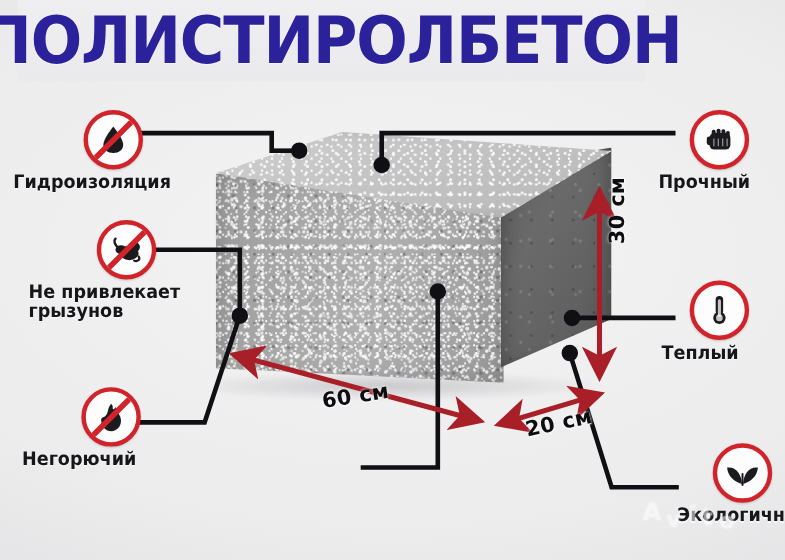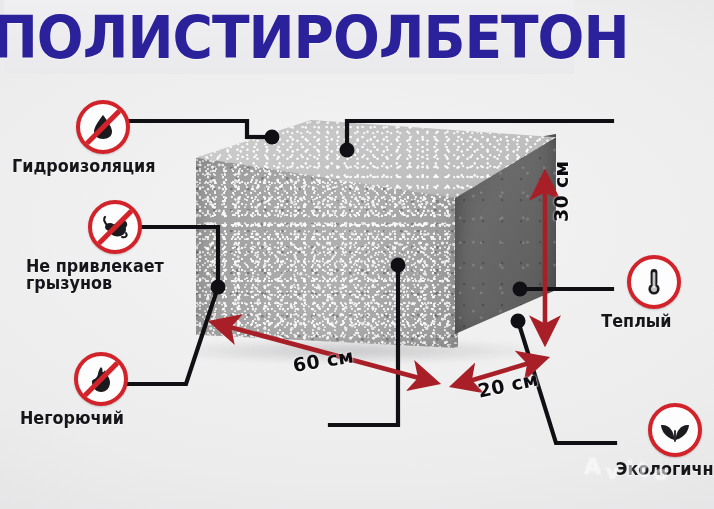--- a/index.html
+++ b/index.html
@@ -9,22 +9,22 @@
     background:#ececec;
   }
   #stage{
     position:relative;width:714px;height:509px;
     background:
       radial-gradient(ellipse 120% 90% at 50% 45%, #f4f4f5 0%, #ececed 55%, #e2e2e4 85%, #dddde0 100%);
     overflow:hidden;
   }
   
   #title-bar{
-    position:absolute;left:4px;top:0;width:570px;height:74px;
-    display:flex;align-items:center;justify-content:flex-start;
+    position:absolute;left:16px;top:0;width:570px;height:74px;
+    display:flex;align-items:center;justify-content:center;
     background:linear-gradient(180deg,#efeff1 0%,#eaeaec 100%);
   }
   #title-text{
     font-family:"DejaVu Sans", sans-serif;
     font-weight:bold;
     font-size:53px;
     letter-spacing:-1px;
     color:#2b229b;
     transform:scaleX(1.04) scaleY(1.12);
     transform-origin:center;
@@ -262,20 +262,34 @@
 
   <div class="feature" id="f-fire">
     <div class="badge no">
       <svg width="26" height="27" viewBox="0 0 26 27">
         <path d="M13 1 C9 6 11 9 8 12 C6 14 4 13 4 16 C4 22 8.5 26 13 26 C18.5 26 22 21.5 22 16.5 C22 11 18 9 17 4 C15.5 7 14 7 14.5 3 Z" fill="#1b1b1f"></path>
       </svg>
     </div>
     <div class="flabel">Негорючий</div>
   </div>
 
+  <div class="feature" id="f-strong">
+    <div class="badge">
+      <svg width="27" height="25" viewBox="0 0 27 25">
+        <rect x="4" y="6" width="19" height="15" rx="4.5" fill="#1b1b1f"></rect>
+        <rect x="6" y="3" width="3.6" height="6" rx="1.7" fill="#1b1b1f"></rect>
+        <rect x="10.4" y="2" width="3.6" height="7" rx="1.7" fill="#1b1b1f"></rect>
+        <rect x="14.8" y="2.4" width="3.6" height="7" rx="1.7" fill="#1b1b1f"></rect>
+        <rect x="19" y="4" width="3.4" height="6" rx="1.6" fill="#1b1b1f"></rect>
+        <rect x="1.5" y="9" width="4.5" height="8" rx="2.2" fill="#1b1b1f"></rect>
+        <path d="M8 11 L8 18 M12 11 L12 18 M16 11 L16 18 M20 11 L20 18" stroke="#ffffff" stroke-width="1.1" opacity=".55"></path>
+      </svg>
+    </div>
+    <div class="flabel">Прочный</div>
+  </div>
 
   <div class="feature" id="f-warm">
     <div class="badge">
       <svg width="16" height="28" viewBox="0 0 16 28">
         <rect x="4.6" y="1" width="6.8" height="17" rx="3.4" fill="#1b1b1f"></rect>
         <circle cx="8" cy="21" r="5.6" fill="#1b1b1f"></circle>
         <rect x="6.6" y="4" width="2.8" height="16" rx="1.4" fill="#ffffff" opacity=".75"></rect>
         <circle cx="8" cy="21" r="3" fill="#ffffff" opacity=".75"></circle>
       </svg>
     </div>

